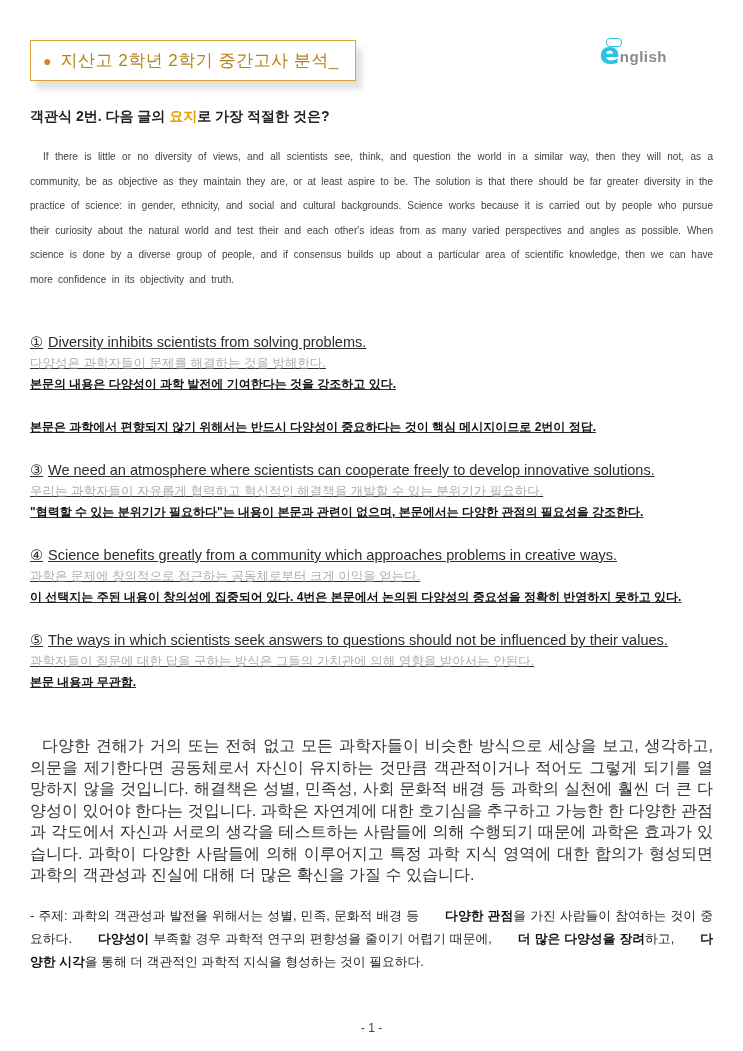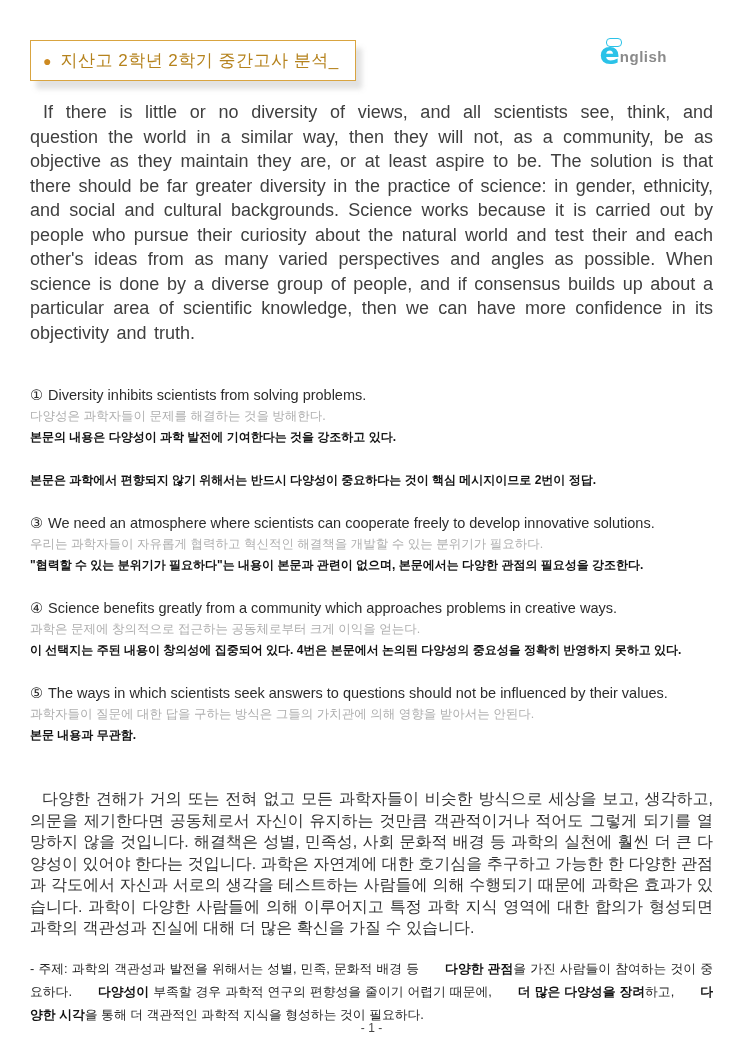--- a/index.html
+++ b/index.html
@@ -41,28 +41,28 @@
   .logo-rest { color:#8a8a8a; font-size:15px; font-weight:bold; letter-spacing:0.5px; padding-bottom:1px; }
   
   .question {
     margin:27px 30px 0 30px;
     font-size:14px; font-weight:bold; color:#222222;
   }
   .question .hl { color:#e6a000; }
   
   .passage {
     margin:19px 30px 0 30px;
-    font-size:18px; line-height:24.5px;
+    font-size:10px; line-height:24.5px;
     color:#3f3f3f;
     text-align:justify;
     text-indent:13px;
     word-spacing:2.5px;
   }
   
-  .options { margin:42px 30px 0 30px; }
+  .options { margin:42px 30px 0 30px;text-decoration:underline; }
   .option { margin-bottom:26px; }
   .opt-en { margin:0; font-size:14.5px; color:#2c2c2c; }
   .opt-en .circ { margin-right:5px; }
   .opt-kr { margin:5px 0 0 0; font-size:12.5px; color:#aeaeae; }
   .opt-kr.answer { color:#cf8f10; font-weight:bold; font-size:13.5px; }
   .opt-note { margin:4px 0 0 0; font-size:12px; font-weight:bold; color:#141414; }
   
   .trans {
     margin:44px 30px 12px 30px;
     font-size:16px; line-height:21.5px; color:#333333;
@@ -89,20 +89,21 @@
     <div class="title-box">
       <span class="title-bullet">●</span>
       <span class="title-text">지산고 2학년 2학기 중간고사 분석_</span>
     </div>
     <div class="logo">
       <span class="logo-e"><span class="logo-pill"></span><span>e</span></span>
       <span class="logo-rest">nglish</span>
     </div>
   </div>
 
+  <p class="question"><span>객관식 2번. 다음 글의 </span><span class="hl">요지</span><span>로 가장 적절한 것은?</span></p>
 
   <p class="passage">If there is little or no diversity of views, and all scientists see, think, and question the world in a similar way, then they will not, as a community, be as objective as they maintain they are, or at least aspire to be. The solution is that there should be far greater diversity in the practice of science: in gender, ethnicity, and social and cultural backgrounds. Science works because it is carried out by people who pursue their curiosity about the natural world and test their and each other's ideas from as many varied perspectives and angles as possible. When science is done by a diverse group of people, and if consensus builds up about a particular area of scientific knowledge, then we can have more confidence in its objectivity and truth.</p>
 
   <div class="options">
 
     <div class="option">
       <p class="opt-en"><span class="circ">①</span><span>Diversity inhibits scientists from solving problems.</span></p>
       <p class="opt-kr">다양성은 과학자들이 문제를 해결하는 것을 방해한다.</p>
       <p class="opt-note">본문의 내용은 다양성이 과학 발전에 기여한다는 것을 강조하고 있다.</p>
     </div>

